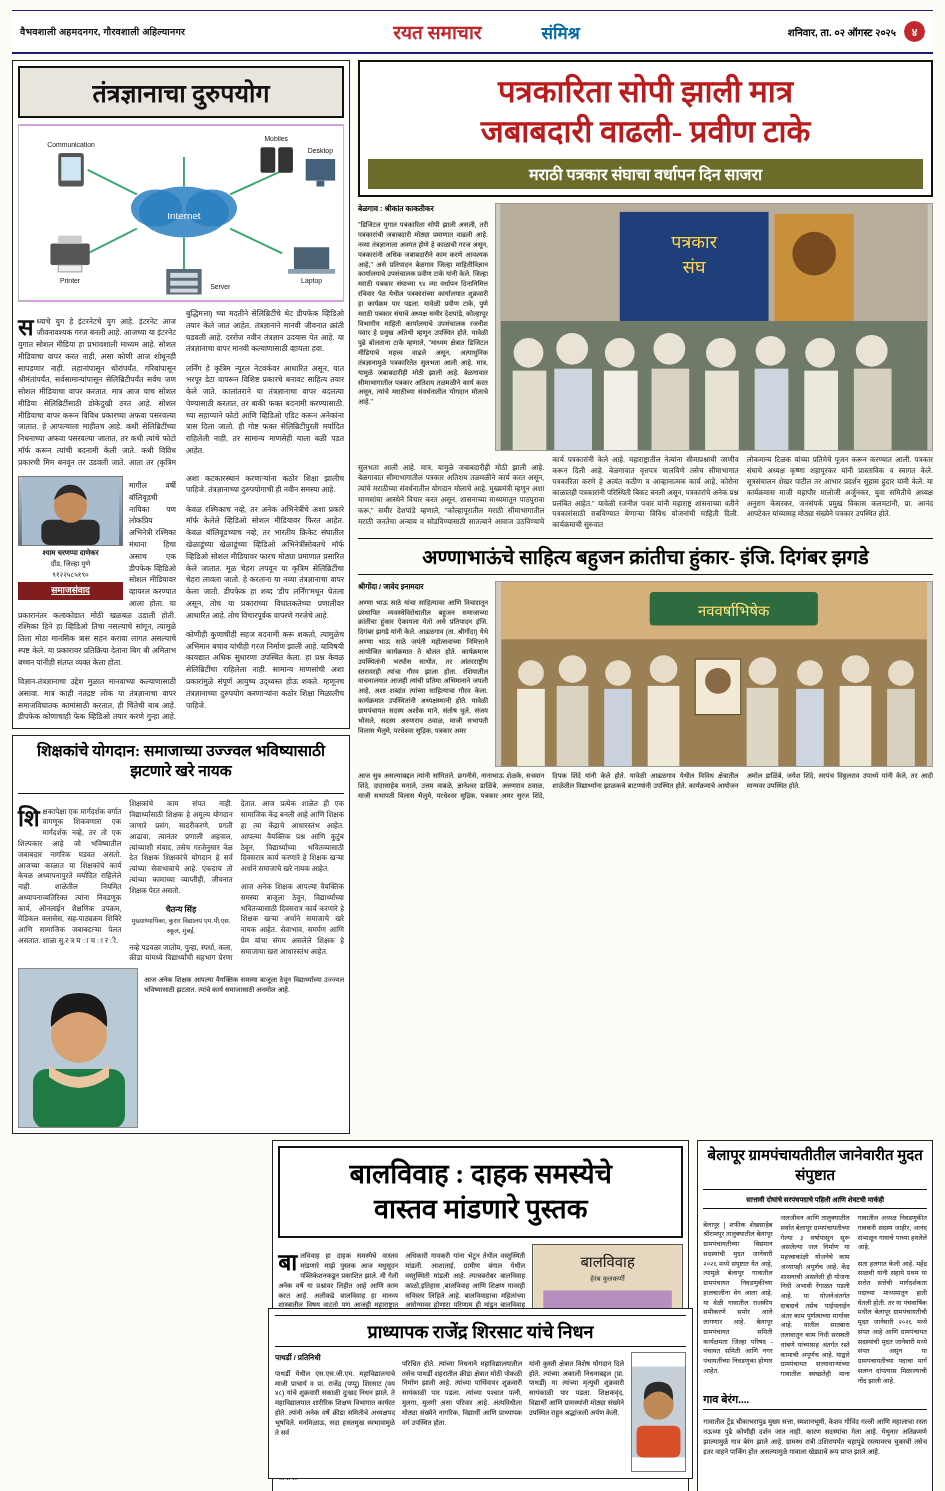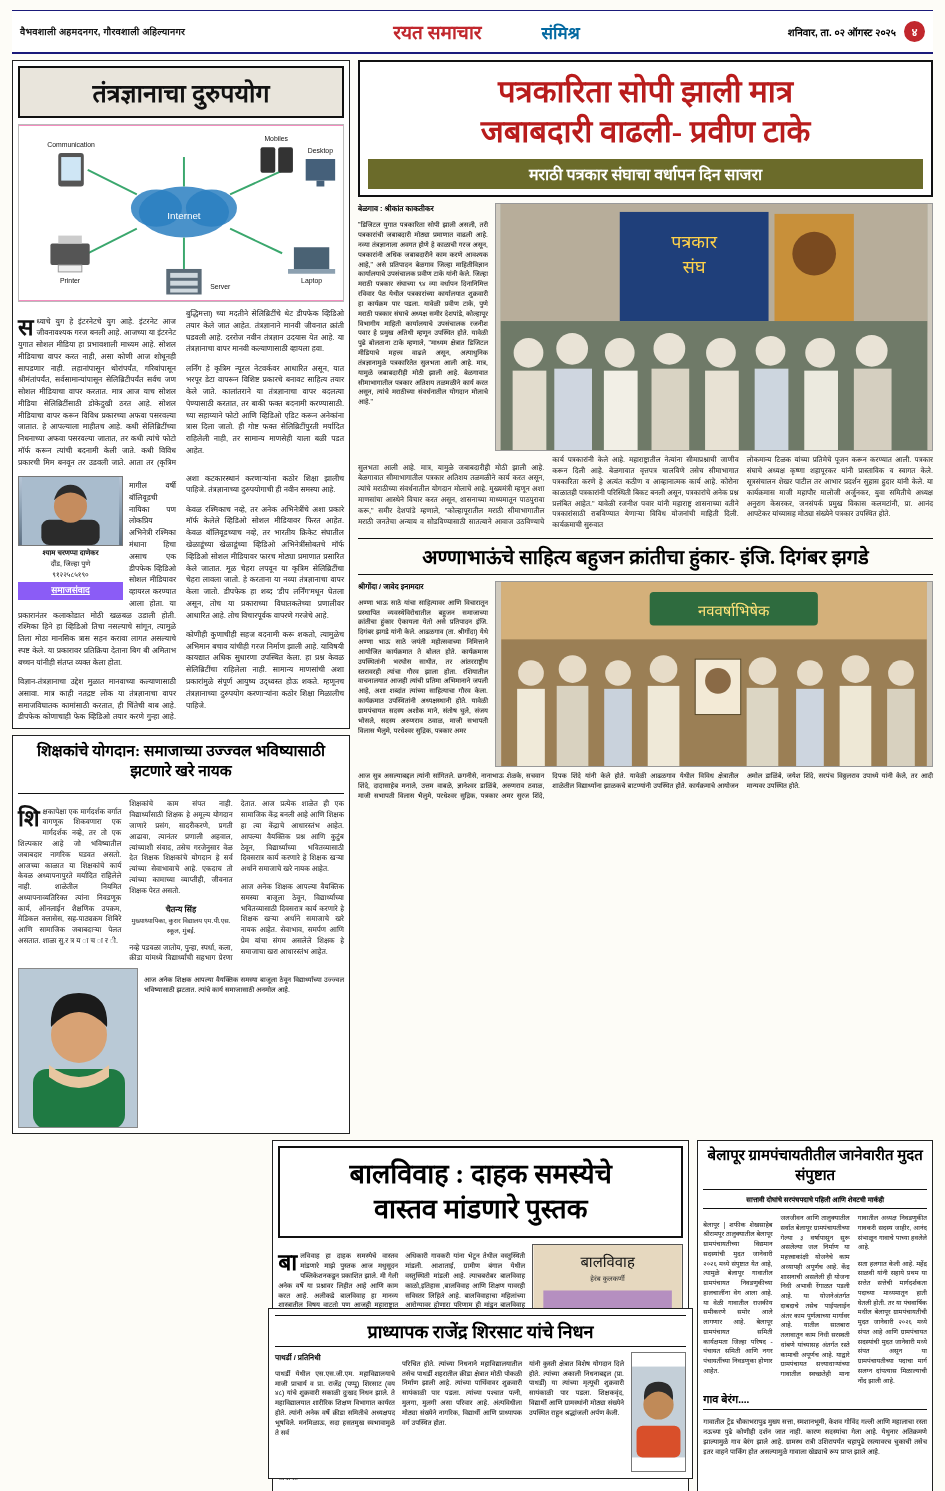--- a/index.html
+++ b/index.html
@@ -87,21 +87,21 @@
     text-align: center;
     padding: 7px 4px;
     font-family: "Liberation Serif", serif;
     font-weight: bold;
     font-size: 25px;
     color: #111;
     margin-bottom: 6px;
   }
   .figure {
     border: 1px solid #bbb;
-    background: #ec4899;
+    background: #d946ef;
     margin: 0 0 6px 0;
     height: 178px;
     position: relative;
     overflow: hidden;
   }
   .net-svg { width: 100%; height: 100%; display: block; }
   .col2 {
     column-count: 2;
     column-gap: 10px;
     font-size: 7.6px;
@@ -134,21 +134,21 @@
   .author-photo {
     width: 100%;
     height: 70px;
     background: linear-gradient(#b7c6d6 0%, #8fa3b5 45%, #5c6e80 100%);
     border: 1px solid #777;
     position: relative;
     overflow: hidden;
   }
   .author-name { font-size: 7px; font-weight: bold; margin-top: 2px; line-height: 1.3;}
   .badge-red {
-    background: #8b5cf6; color: #fff; font-size: 9px; font-weight: bold;
+    background: #7f1d1d; color: #fff; font-size: 9px; font-weight: bold;
     padding: 2px 0; margin-top: 3px; text-decoration: underline;
   }
   
   .main-head {
     border: 2px solid #111;
     padding: 10px 8px 6px;
     text-align: center;
     background: #fff;
   }
   .main-head h1 {

